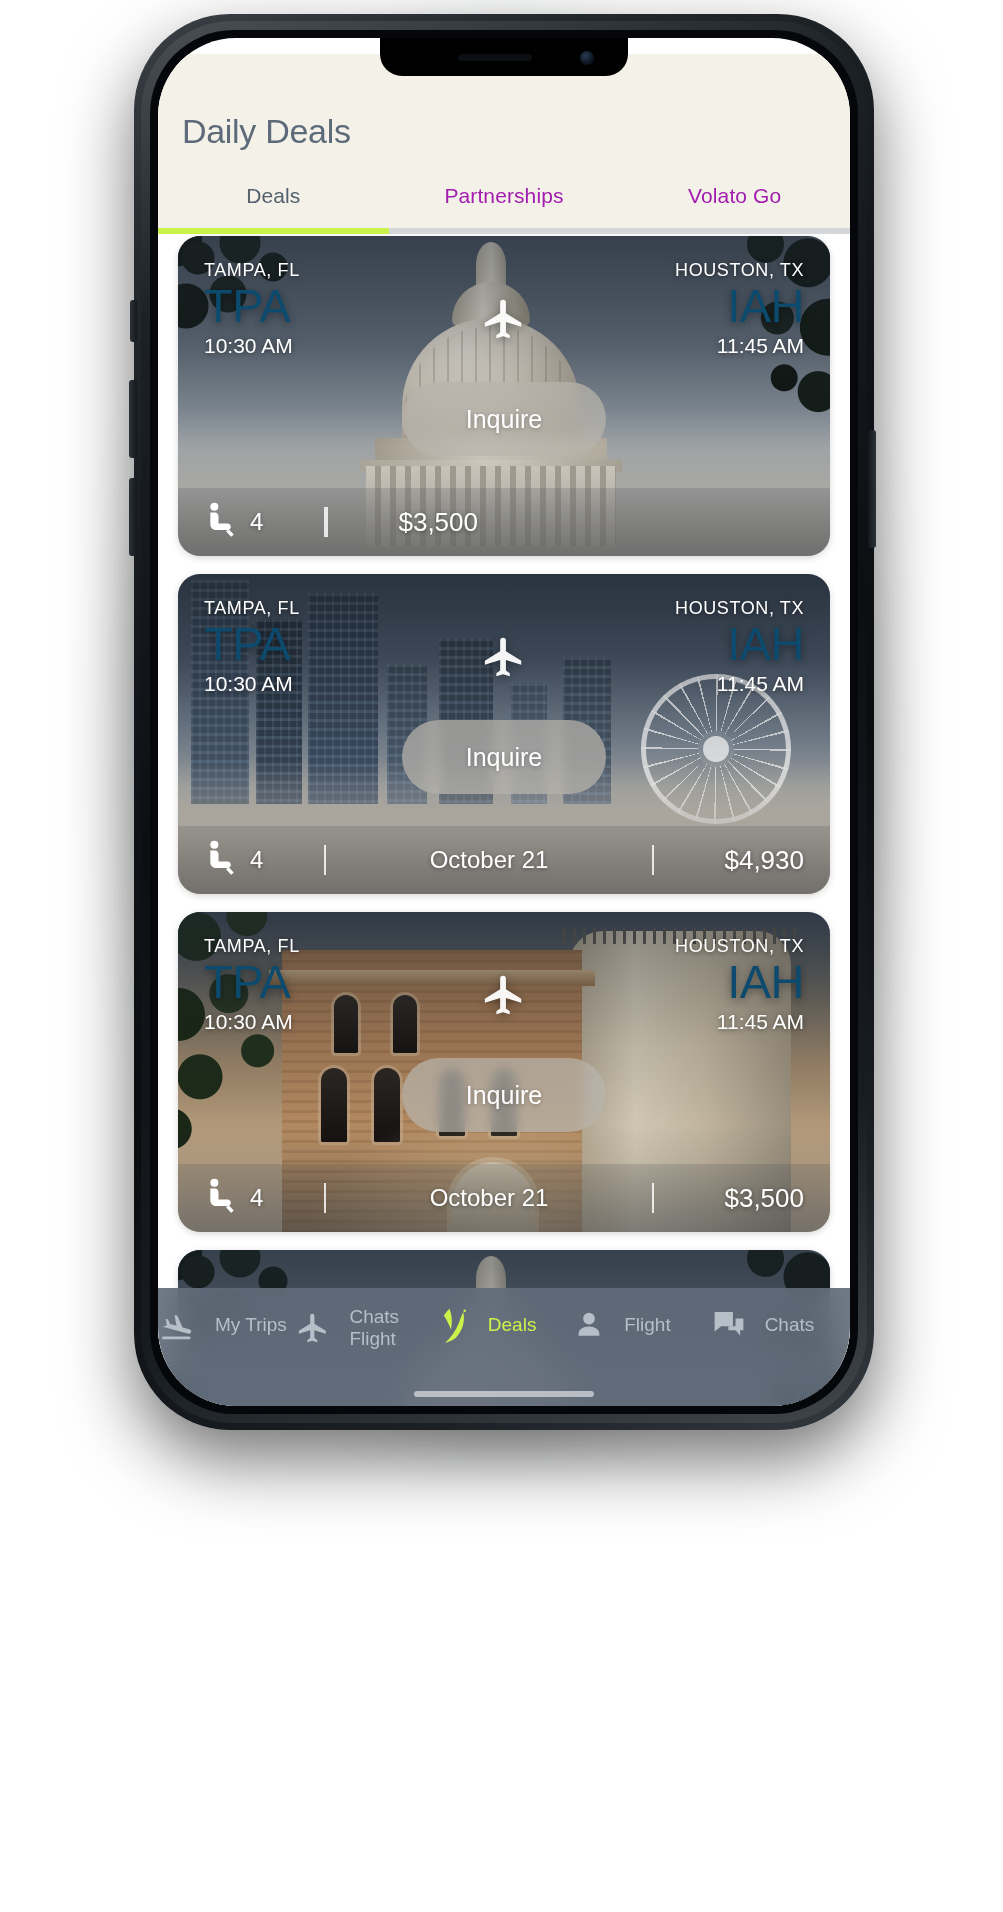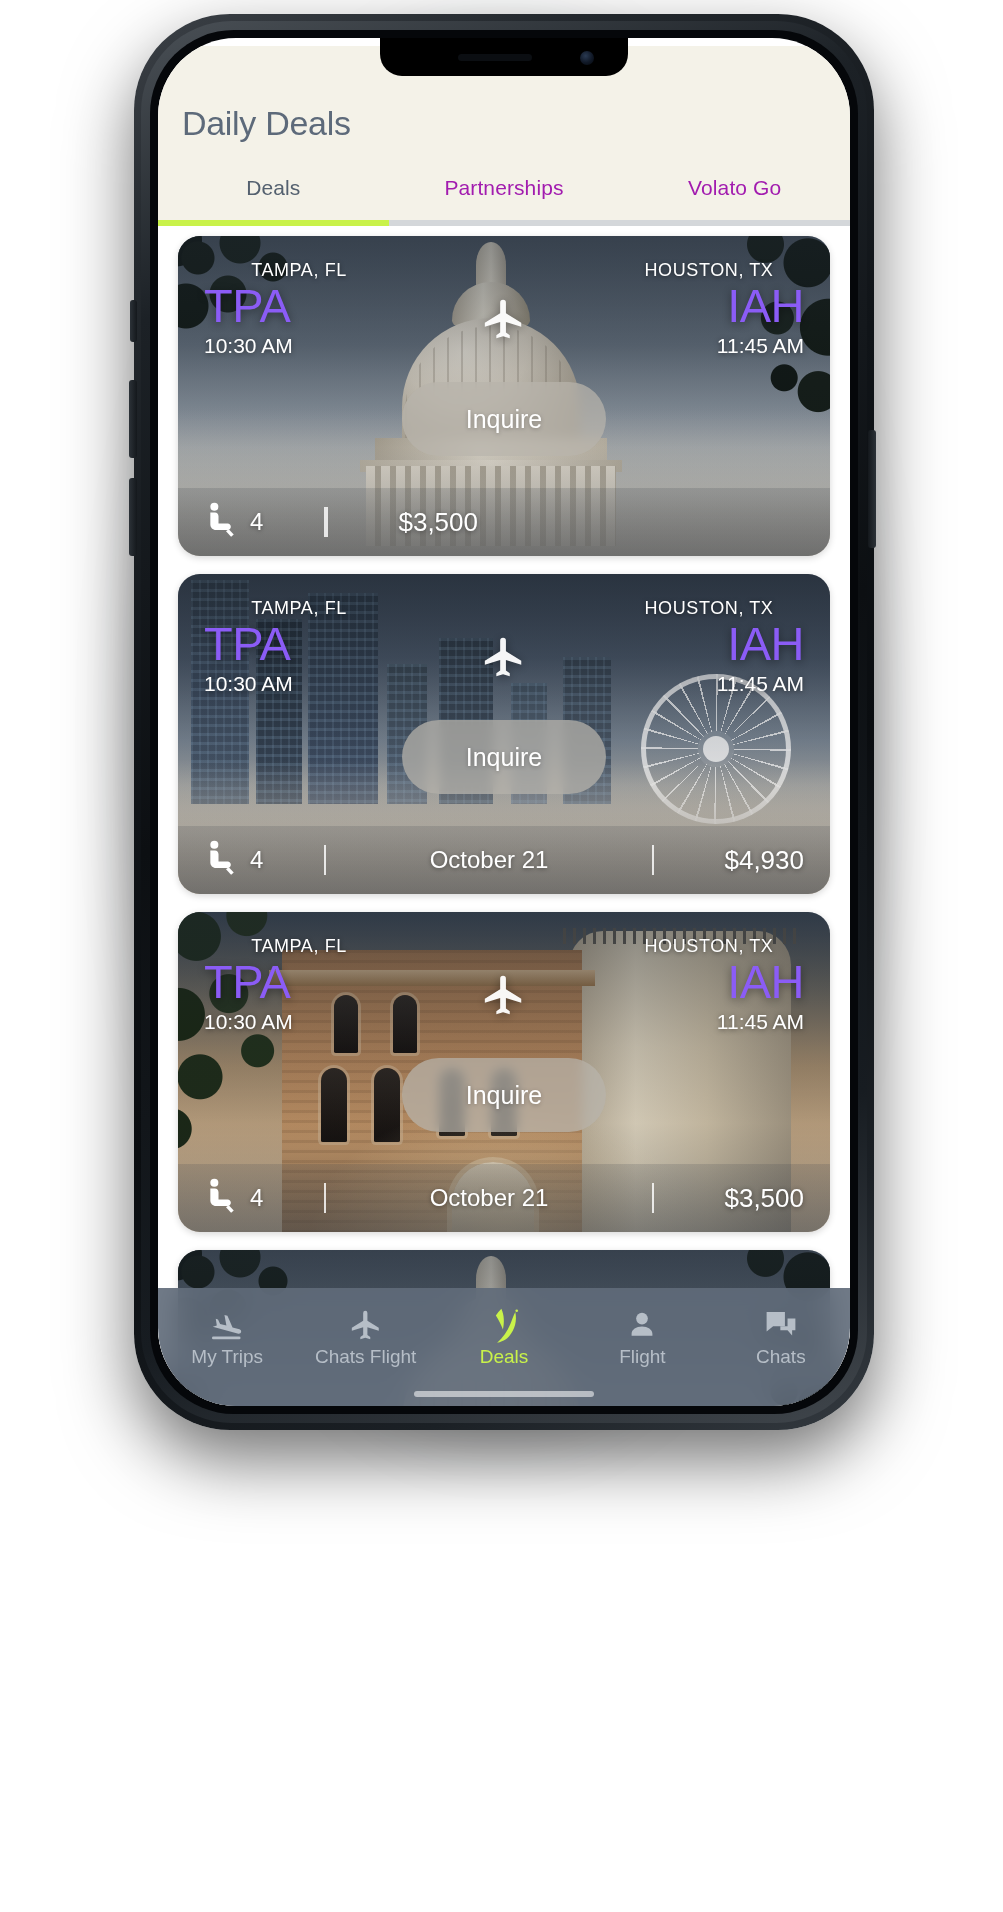--- a/index.html
+++ b/index.html
@@ -88,21 +88,21 @@
     position: absolute;
     left: 78px; top: 16px;
     width: 74px; height: 7px;
     border-radius: 4px;
     background: #0b0e12;
   }
 
   
   .header {
     position: absolute;
-    left: 0; top: 8px;
+    left: 0; top: 16px;
     width: 692px; height: 180px;
     background: #f4f2e8;
     z-index: 20;
   }
   .page-title {
     position: absolute;
     left: 24px; top: 58px;
     font-size: 34px;
     color: #5d6a7a;
     letter-spacing: -0.3px;
@@ -346,25 +346,24 @@
     padding: 0 26px;
     z-index: 5;
   }
   .endpoint { width: 190px; }
   .endpoint.dest { text-align: right; }
   .city {
     font-size: 18px;
     color: #ffffff;
     letter-spacing: 0.6px;
     text-shadow: 0 1px 4px rgba(0,0,0,0.5);
-    text-align: center;
   }
   .code {
     font-size: 47px;
-    color: #8b5cf6;
+    color: #0c4a6e;
     line-height: 1.08;
     letter-spacing: -0.5px;
     text-shadow: 0 2px 8px rgba(0,0,0,0.45);
   }
   .time {
     font-size: 21px;
     color: #ffffff;
     margin-top: 2px;
     text-shadow: 0 1px 5px rgba(0,0,0,0.5);
   }
@@ -447,23 +446,23 @@
     background: rgba(96,108,122,0.90);
     backdrop-filter: blur(14px);
     display: flex;
     align-items: flex-start;
     padding-top: 18px;
     z-index: 30;
   }
   .nav-item {
     flex: 1;
     display: flex;
-    flex-direction: column;
+    flex-direction: row;
     align-items: center;
-    gap: 2px;
+    gap: 19px;
     cursor: pointer;
   }
   .nav-icon { height: 38px; display: flex; align-items: center; }
   .nav-label {
     font-size: 19px;
     color: #b6bec7;
   }
   .nav-item.active .nav-label { color: #c9f24a; }
   .home-indicator {
     position: absolute;

